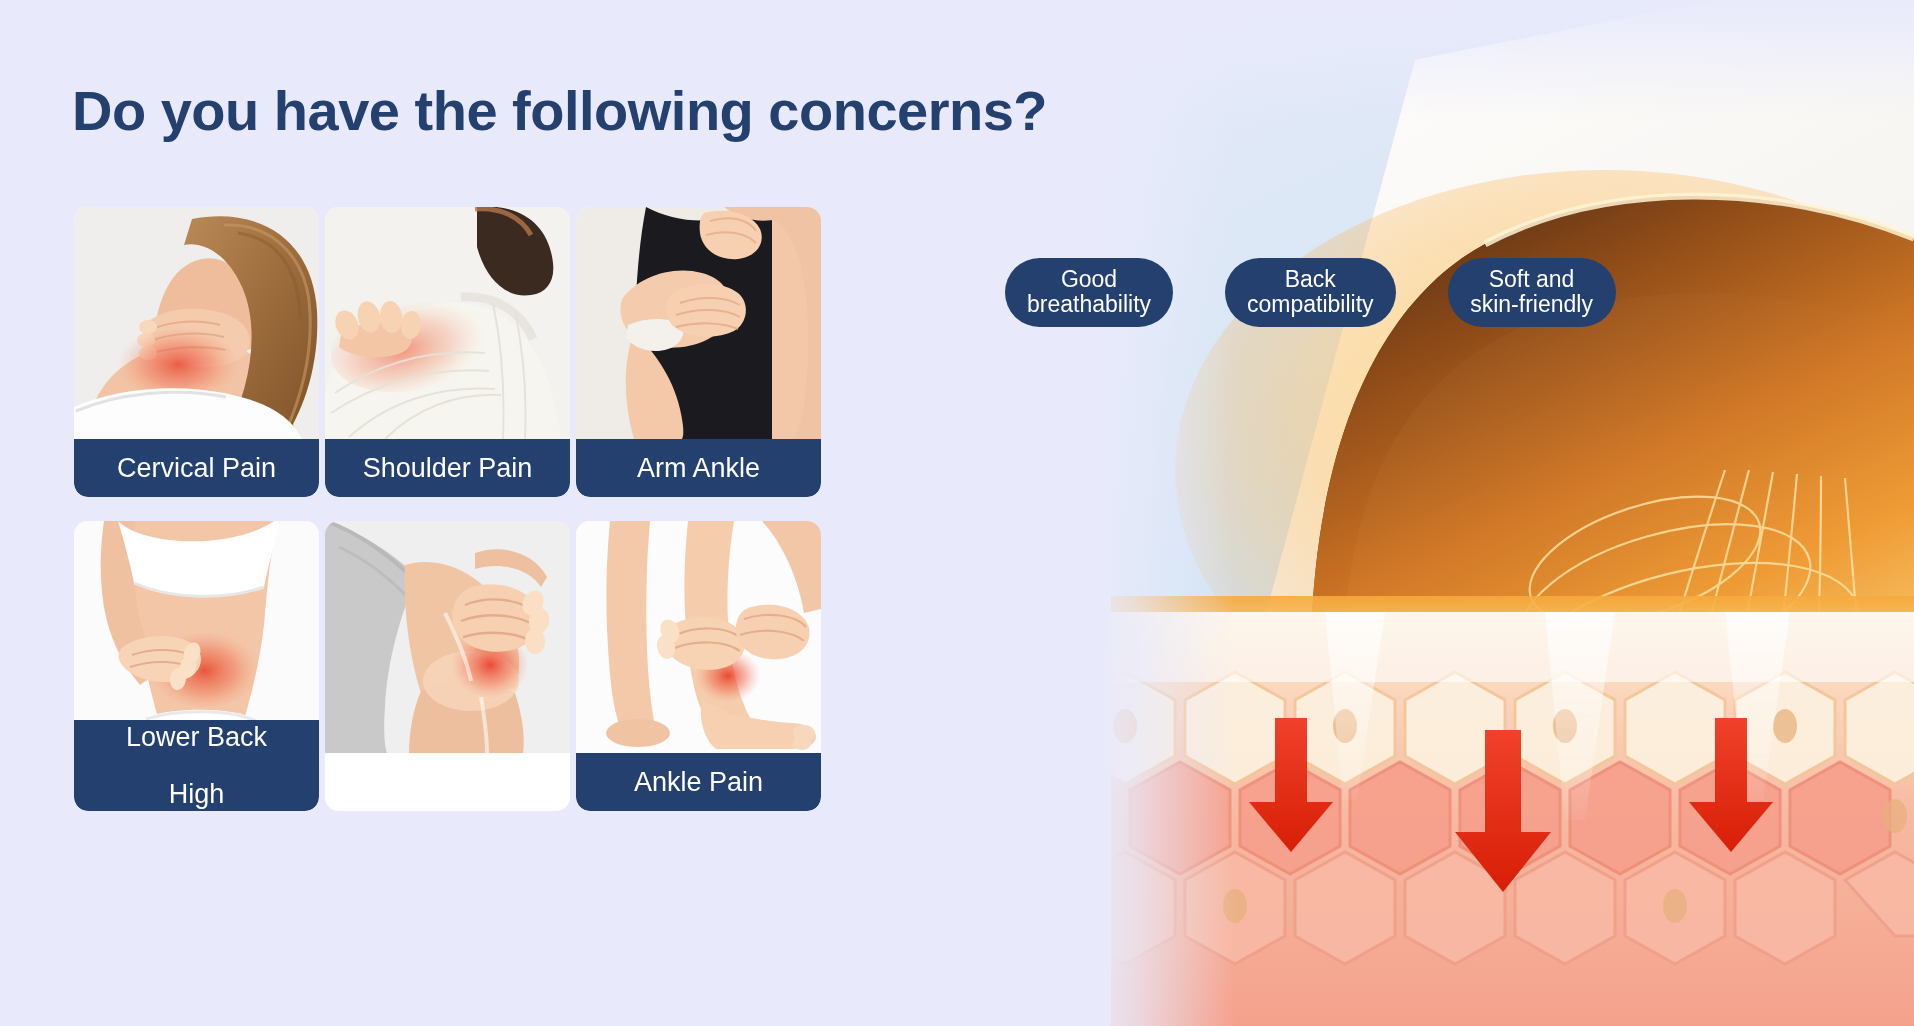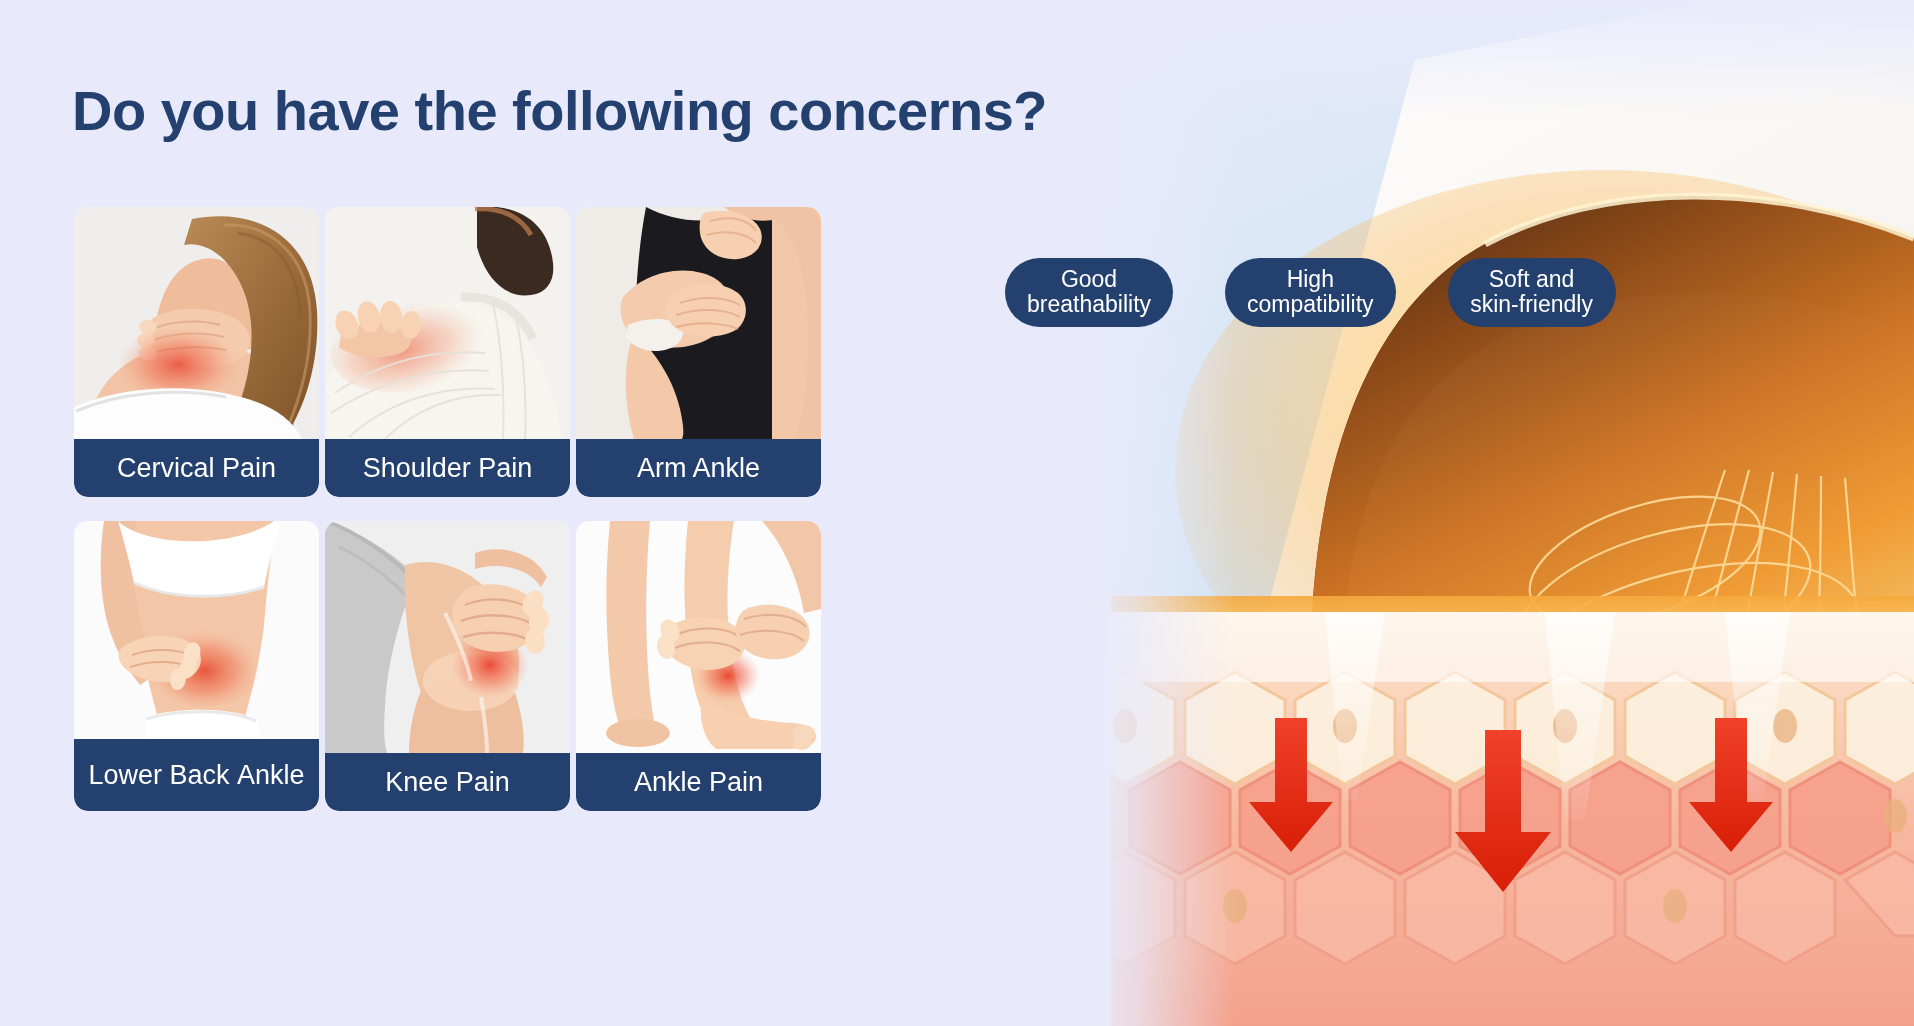--- a/index.html
+++ b/index.html
@@ -96,21 +96,21 @@
     color: #ffffff;
     font-size: 27px;
     line-height: 1.05;
     display: flex;
     align-items: center;
     justify-content: center;
     text-align: center;
     padding: 3px 8px;
     border-radius: 0 0 14px 14px;
   }
-  .pain-card.two-line .card-label { min-height: 72px; }
+  .pain-card.two-line .card-label { min-height: 72px; flex-direction: column; }
   .pain-card.two-line .card-photo { height: 218px; }
 
   
   .feature-badges {
     position: absolute;
     left: 1005px;
     top: 258px;
     z-index: 7;
     display: flex;
     gap: 52px;
@@ -464,21 +464,21 @@
             </g>
             <ellipse cx="118" cy="132" rx="8" ry="11" fill="#fae0c6" transform="rotate(22 118 132)"></ellipse>
             <ellipse cx="114" cy="146" rx="8" ry="11" fill="#fae0c6" transform="rotate(14 114 146)"></ellipse>
             <ellipse cx="104" cy="158" rx="8" ry="11" fill="#fae0c6" transform="rotate(6 104 158)"></ellipse>
 
             <path d="M 72 196 C 104 186 156 186 182 198 C 186 206 186 212 186 218 L 74 218 C 72 210 72 202 72 196 Z" fill="#ffffff"></path>
             <path d="M 72 198 C 104 188 156 188 182 200" fill="none" stroke="#e9e9e9" stroke-width="3"></path>
           </svg>
         </div>
         <div class="card-label">
-          <span>Lower Back</span>&nbsp;<span>Ankle</span>
+          <span>Lower Back</span>&nbsp;<span>High</span>
         </div>
       </div>
 
       <div class="pain-card tall">
         <div class="card-photo">
           <svg viewBox="0 0 245 232" preserveAspectRatio="xMidYMid slice">
             <defs>
               <radialGradient id="kneeGlow" cx="0.62" cy="0.50" r="0.36">
                 <stop offset="0%" stop-color="#e83222" stop-opacity="0.85"></stop>
                 <stop offset="55%" stop-color="#ef5f45" stop-opacity="0.45"></stop>
@@ -510,21 +510,20 @@
               <path d="M 136 100 C 162 90 196 94 212 106"></path>
               <path d="M 138 116 C 164 108 196 112 208 122"></path>
             </g>
             <ellipse cx="208" cy="82" rx="10" ry="13" fill="#fadfc5" transform="rotate(26 208 82)"></ellipse>
             <ellipse cx="214" cy="100" rx="10" ry="13" fill="#fadfc5" transform="rotate(12 214 100)"></ellipse>
             <ellipse cx="210" cy="120" rx="10" ry="13" fill="#fadfc5"></ellipse>
 
             <path d="M 150 48 C 176 40 204 48 216 66 L 222 56 C 210 32 176 22 150 32 Z" fill="#eec0a0"></path>
           </svg>
         </div>
-        <div class="card-label">Knee Pain</div>
       </div>
 
       <div class="pain-card tall">
         <div class="card-photo">
           <svg viewBox="0 0 245 232" preserveAspectRatio="xMidYMid slice">
             <defs>
               <radialGradient id="ankGlow" cx="0.56" cy="0.56" r="0.34">
                 <stop offset="0%" stop-color="#e8331f" stop-opacity="0.85"></stop>
                 <stop offset="55%" stop-color="#ef6347" stop-opacity="0.45"></stop>
                 <stop offset="100%" stop-color="#f49a80" stop-opacity="0"></stop>
@@ -570,21 +569,21 @@
 
   <div class="feature-badges">
     <div class="badge">
       <div>
         <span>Good</span>
         <span>breathability</span>
       </div>
     </div>
     <div class="badge">
       <div>
-        <span>High</span>
+        <span>Back</span>
         <span>compatibility</span>
       </div>
     </div>
     <div class="badge">
       <div>
         <span>Soft and</span>
         <span>skin-friendly</span>
       </div>
     </div>
   </div>

